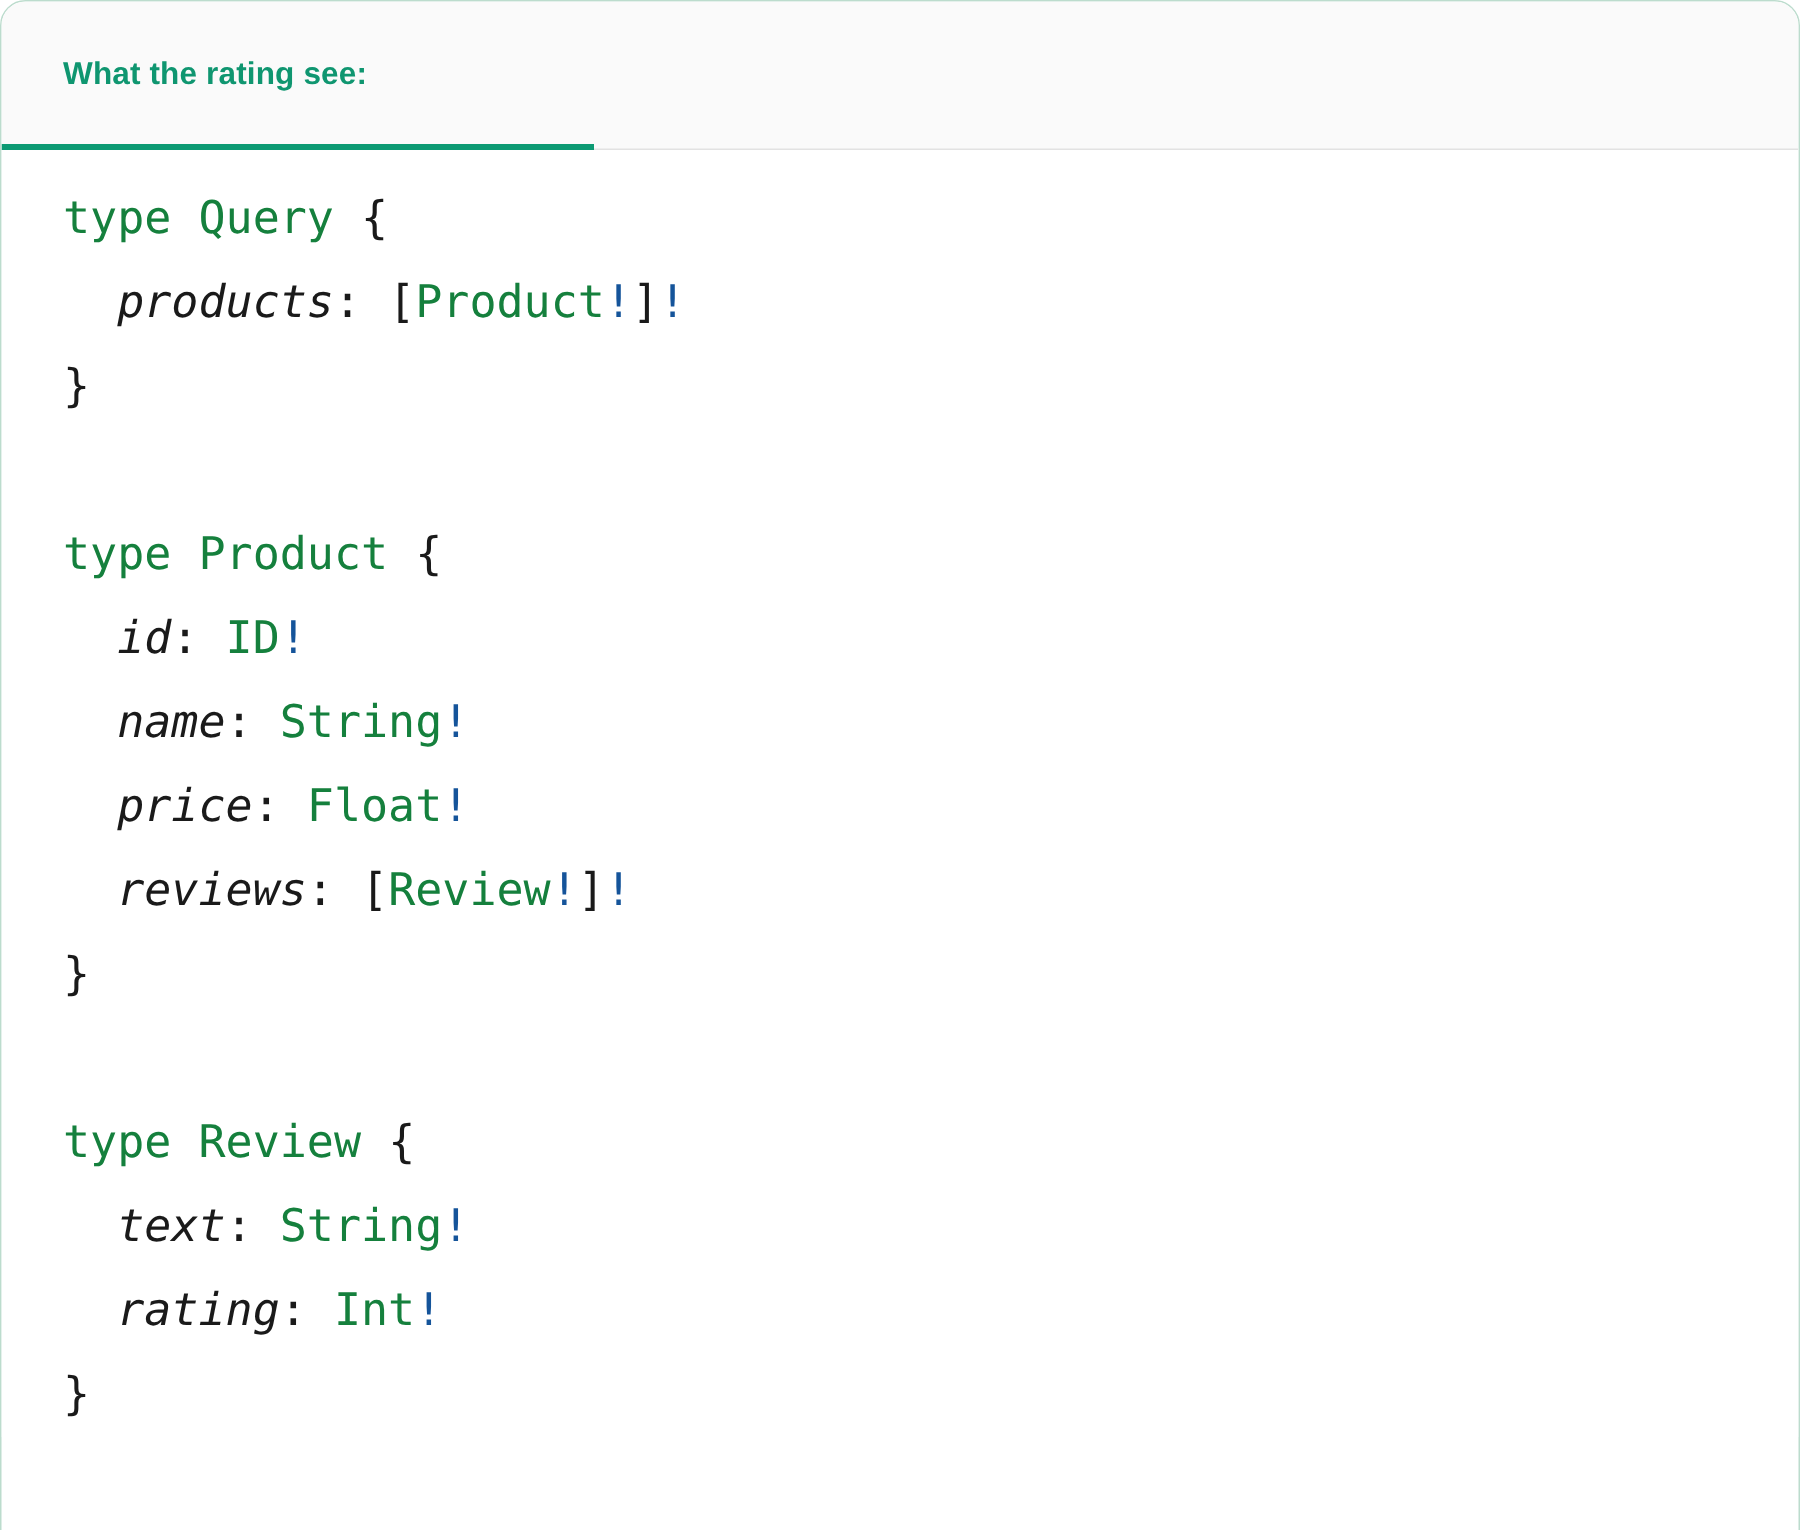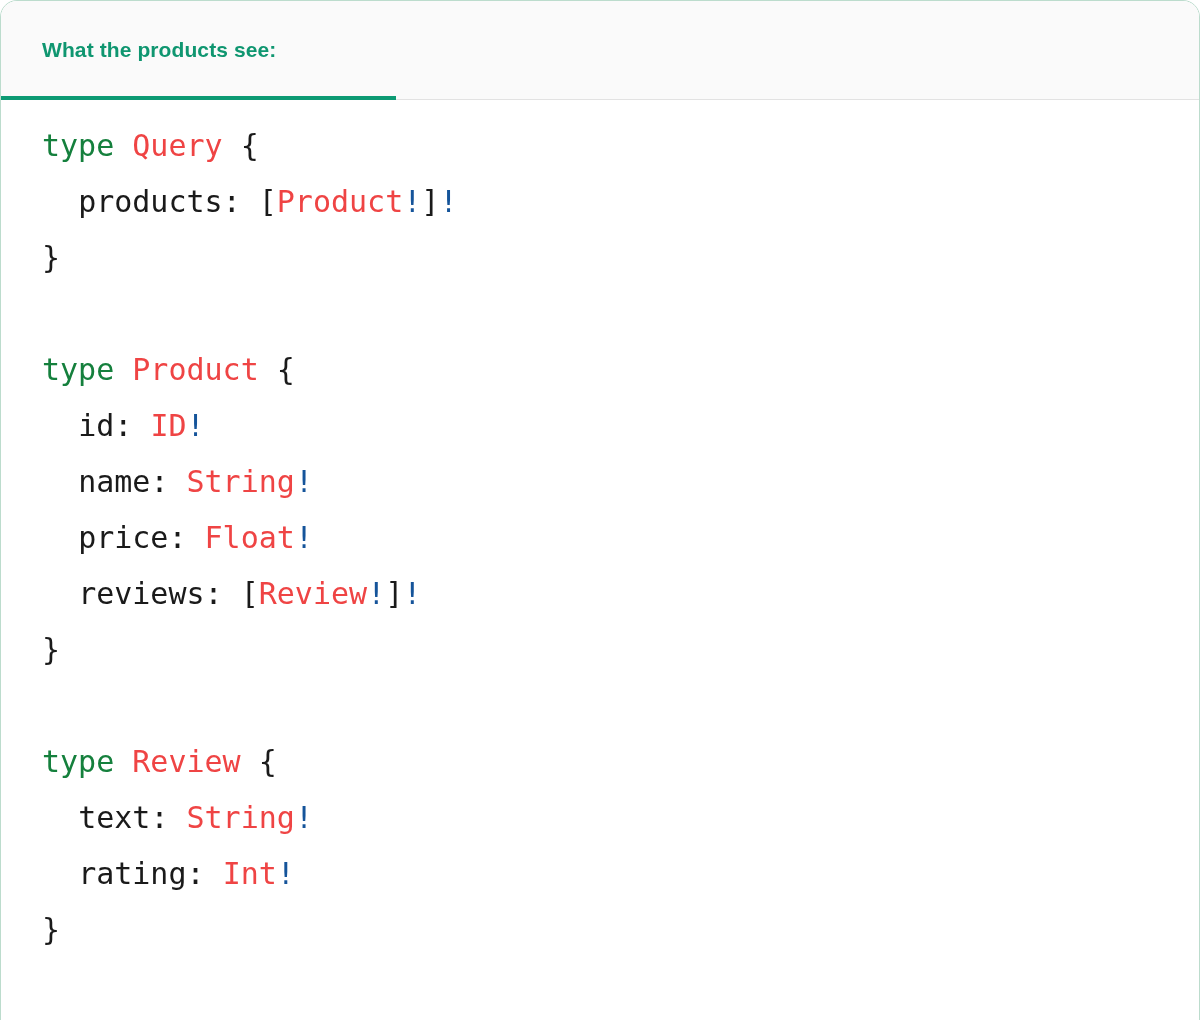--- a/index.html
+++ b/index.html
@@ -85,33 +85,33 @@
     display: block;
     height: 56px;
     white-space: pre;
   }
   .code-line.blank {
     height: 56px;
   }
 
   
   .tok-keyword { color: #15803d; }   
-  .tok-typename { color: #ef4444; }  
+  .tok-typename { color: #15803d; }  
   .tok-punct   { color: #1a1a1a; }   
-  .tok-field   { color: #1a1a1a; }   
+  .tok-field   { color: #1a1a1a; font-style: italic; }   
   .tok-bang    { color: #15549a; }   
 </style>
 </head>
 <body>
 
 <div class="card">
 
   <div class="tabbar">
     <div class="tab">
-      <span class="tab-label">What the products see:</span>
+      <span class="tab-label">What the rating see:</span>
     </div>
     <div class="tab-underline"></div>
   </div>
 
   <div class="code-area">
     <pre class="code" id="code-block"><span class="code-line"><span class="tok-keyword">type</span><span class="tok-punct"> </span><span class="tok-typename">Query</span><span class="tok-punct"> </span><span class="tok-punct">{</span></span><span class="code-line"><span class="tok-punct">  </span><span class="tok-field">products</span><span class="tok-punct">: </span><span class="tok-punct">[</span><span class="tok-typename">Product</span><span class="tok-bang">!</span><span class="tok-punct">]</span><span class="tok-bang">!</span></span><span class="code-line"><span class="tok-punct">}</span></span><span class="code-line blank">&nbsp;</span><span class="code-line"><span class="tok-keyword">type</span><span class="tok-punct"> </span><span class="tok-typename">Product</span><span class="tok-punct"> </span><span class="tok-punct">{</span></span><span class="code-line"><span class="tok-punct">  </span><span class="tok-field">id</span><span class="tok-punct">: </span><span class="tok-typename">ID</span><span class="tok-bang">!</span></span><span class="code-line"><span class="tok-punct">  </span><span class="tok-field">name</span><span class="tok-punct">: </span><span class="tok-typename">String</span><span class="tok-bang">!</span></span><span class="code-line"><span class="tok-punct">  </span><span class="tok-field">price</span><span class="tok-punct">: </span><span class="tok-typename">Float</span><span class="tok-bang">!</span></span><span class="code-line"><span class="tok-punct">  </span><span class="tok-field">reviews</span><span class="tok-punct">: </span><span class="tok-punct">[</span><span class="tok-typename">Review</span><span class="tok-bang">!</span><span class="tok-punct">]</span><span class="tok-bang">!</span></span><span class="code-line"><span class="tok-punct">}</span></span><span class="code-line blank">&nbsp;</span><span class="code-line"><span class="tok-keyword">type</span><span class="tok-punct"> </span><span class="tok-typename">Review</span><span class="tok-punct"> </span><span class="tok-punct">{</span></span><span class="code-line"><span class="tok-punct">  </span><span class="tok-field">text</span><span class="tok-punct">: </span><span class="tok-typename">String</span><span class="tok-bang">!</span></span><span class="code-line"><span class="tok-punct">  </span><span class="tok-field">rating</span><span class="tok-punct">: </span><span class="tok-typename">Int</span><span class="tok-bang">!</span></span><span class="code-line"><span class="tok-punct">}</span></span></pre>
   </div>
 
 </div>
 

